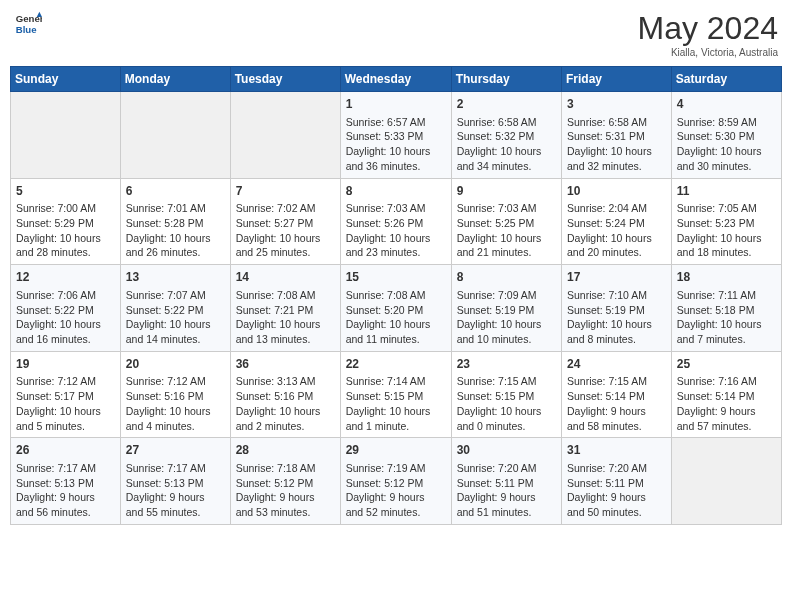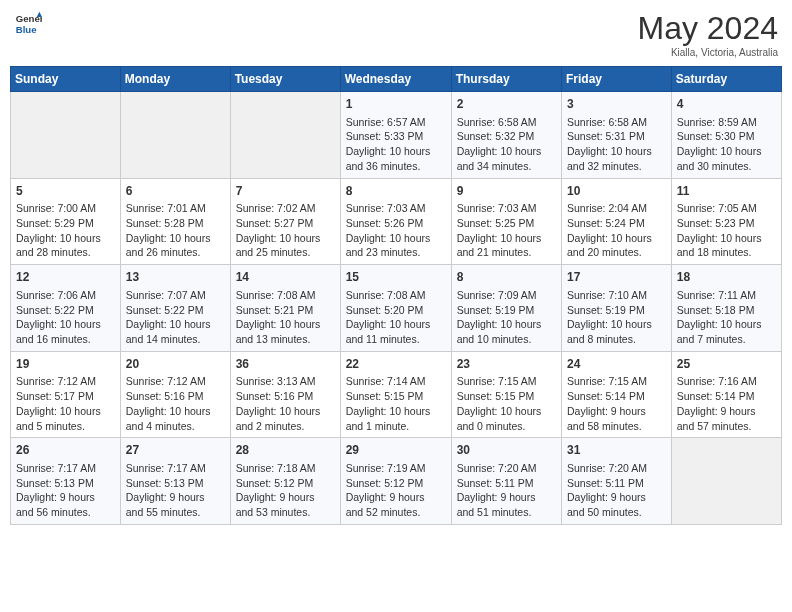--- a/index.html
+++ b/index.html
@@ -202,21 +202,21 @@
         <td>
           <div class="day-num">13</div>
           <div>Sunrise: 7:07 AM</div>
           <div>Sunset: 5:22 PM</div>
           <div>Daylight: 10 hours</div>
           <div>and 14 minutes.</div>
         </td>
         <td>
           <div class="day-num">14</div>
           <div>Sunrise: 7:08 AM</div>
-          <div>Sunset: 5:21 PM</div>
+          <div>Sunset: 7:21 PM</div>
           <div>Daylight: 10 hours</div>
           <div>and 13 minutes.</div>
         </td>
         <td>
           <div class="day-num">15</div>
           <div>Sunrise: 7:08 AM</div>
           <div>Sunset: 5:20 PM</div>
           <div>Daylight: 10 hours</div>
           <div>and 11 minutes.</div>
         </td>

